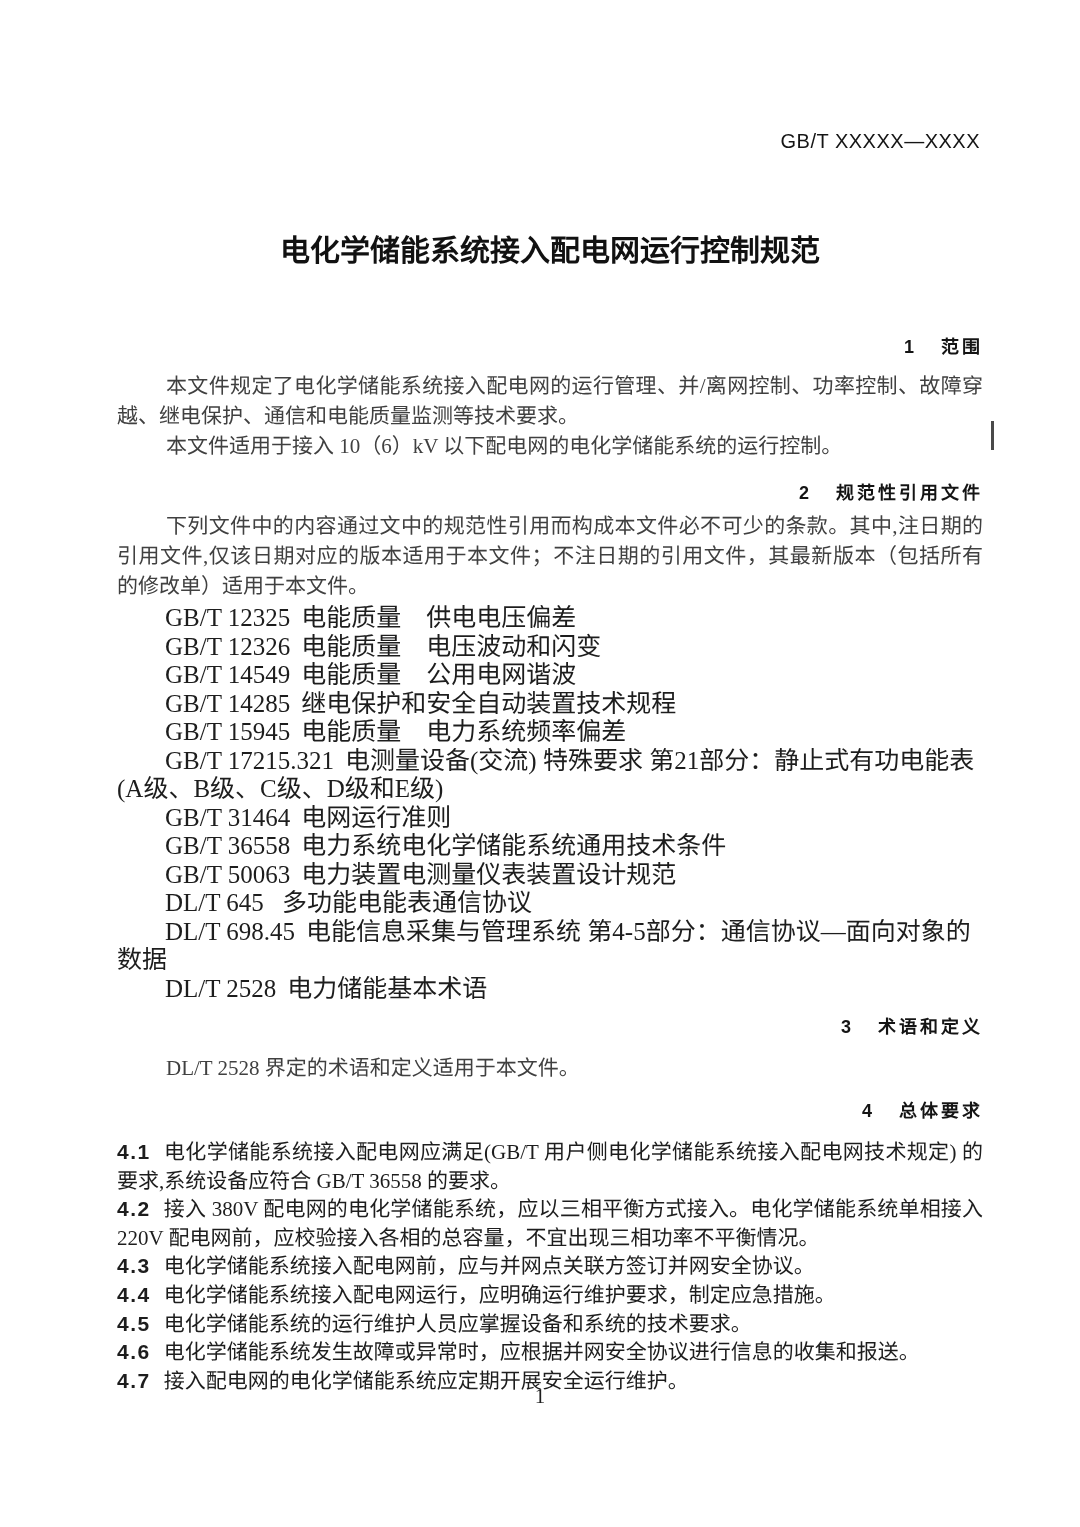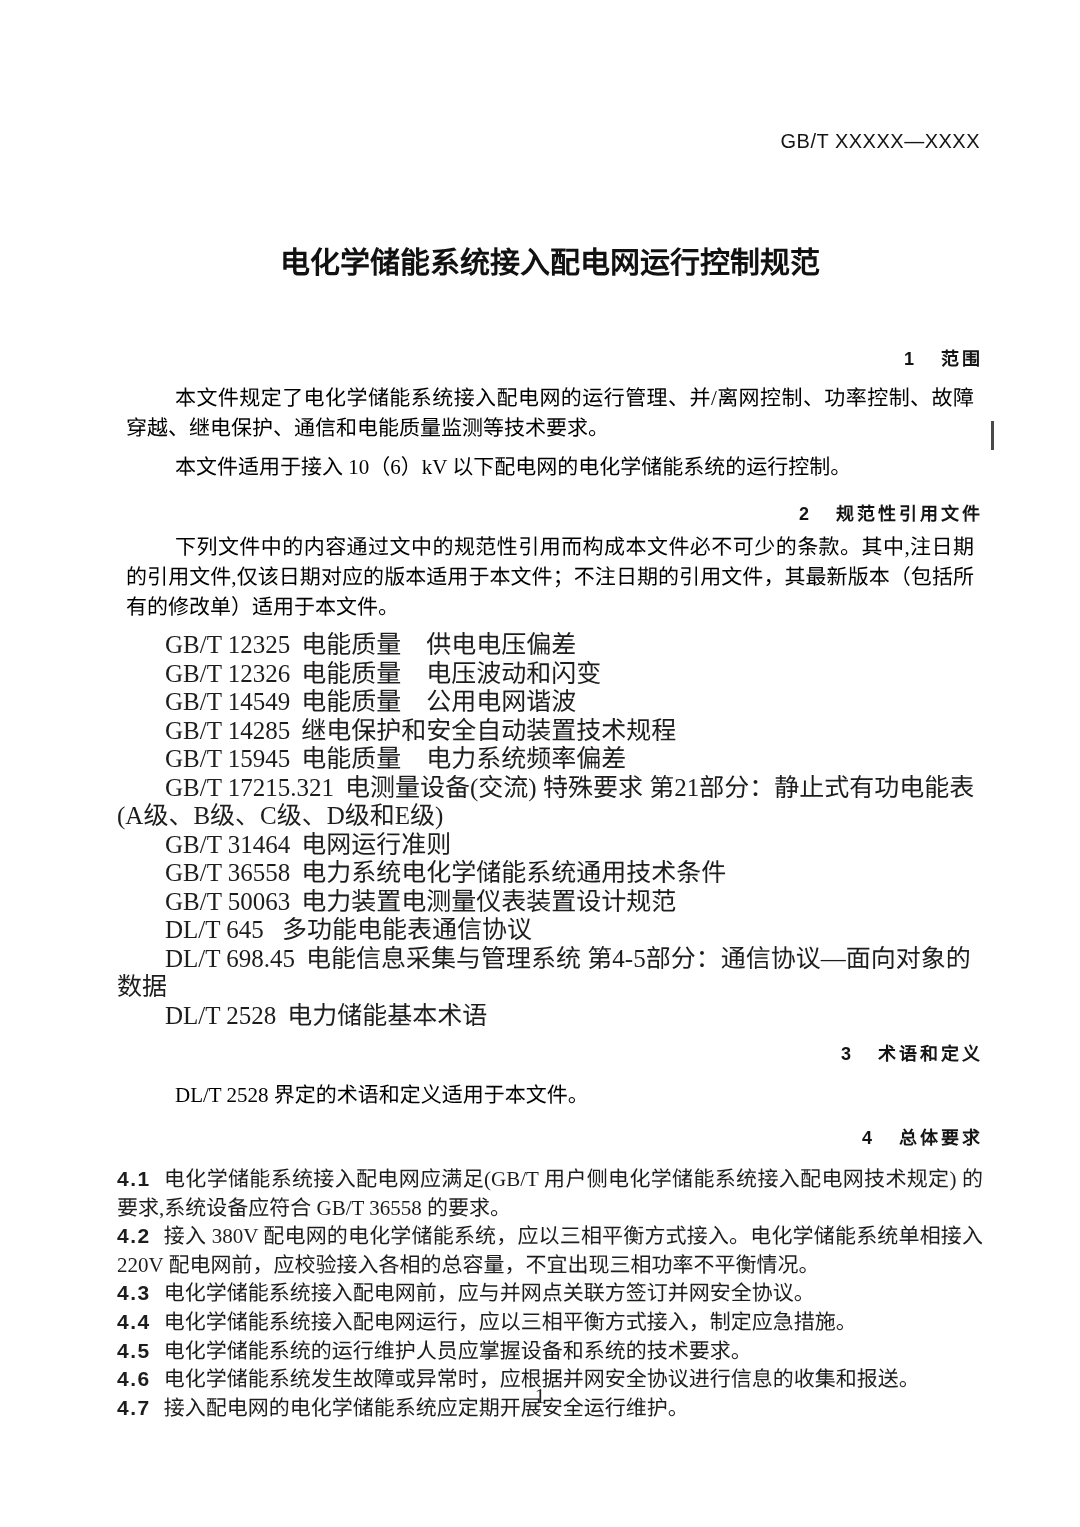--- a/index.html
+++ b/index.html
@@ -7,21 +7,21 @@
     padding: 0;
     background: #ffffff;
   }
   .page {
     position: relative;
     width: 1080px;
     height: 1527px;
     background: #ffffff;
     color: #1f1f1f;
     box-sizing: border-box;
-    padding: 12px 97px 0 117px;
+    padding: 0 97px 0 117px;
     overflow: hidden;
     font-family: "Liberation Serif", "DejaVu Serif", serif;
   }
   .std-code {
     position: absolute;
     top: 130px;
     right: 100px;
     font-family: "Liberation Sans", "DejaVu Sans", sans-serif;
     font-size: 20px;
     letter-spacing: 0.5px;
@@ -50,25 +50,25 @@
   }
   .sec-num {
     letter-spacing: 0;
     margin-right: 27px;
   }
   .sec-h.h-s1 { margin-top: 59px; }
   .sec-h.h-s2 { margin-top: 17px; }
   .sec-h.h-s3 { margin-top: 9px; }
   .sec-h.h-s4 { margin-top: 13px; }
   .body {
-    margin: 9px;
+    margin: 0;
     font-size: 21px;
     line-height: 30px;
     text-align: justify;
-    color: #000000;
+    color: #404040;
   }
   .indent { text-indent: 49px; }
   .p-s1a { margin-top: 9px; }
   .p-s2intro { margin-top: 3px; }
   .p-s3 { margin-top: 11px; }
   .ref-list { margin-top: 3px; }
   .ref {
     margin: 0;
     font-size: 25px;
     line-height: 28.5px;
@@ -157,21 +157,21 @@
     <p class="body indent p-s3">DL/T 2528 界定的术语和定义适用于本文件。</p>
   </section>
 
   <section>
     <h2 class="sec-h h-s4"><span class="sec-num">4</span><span>总体要求</span></h2>
 
     <div class="clause-list">
       <p class="clause"><span class="clause-num">4.1</span><span>电化学储能系统接入配电网应满足(GB/T 用户侧电化学储能系统接入配电网技术规定) 的要求,系统设备应符合 GB/T 36558 的要求。</span></p>
       <p class="clause"><span class="clause-num">4.2</span><span>接入 380V 配电网的电化学储能系统，应以三相平衡方式接入。电化学储能系统单相接入 220V 配电网前，应校验接入各相的总容量，不宜出现三相功率不平衡情况。</span></p>
       <p class="clause"><span class="clause-num">4.3</span><span>电化学储能系统接入配电网前，应与并网点关联方签订并网安全协议。</span></p>
-      <p class="clause"><span class="clause-num">4.4</span><span>电化学储能系统接入配电网运行，应以三相平衡方式接入，制定应急措施。</span></p>
+      <p class="clause"><span class="clause-num">4.4</span><span>电化学储能系统接入配电网运行，应明确运行维护要求，制定应急措施。</span></p>
       <p class="clause"><span class="clause-num">4.5</span><span>电化学储能系统的运行维护人员应掌握设备和系统的技术要求。</span></p>
       <p class="clause"><span class="clause-num">4.6</span><span>电化学储能系统发生故障或异常时，应根据并网安全协议进行信息的收集和报送。</span></p>
       <p class="clause"><span class="clause-num">4.7</span><span>接入配电网的电化学储能系统应定期开展安全运行维护。</span></p>
     </div>
   </section>
 
   <div class="page-num">1</div>
 
 </div>
 

